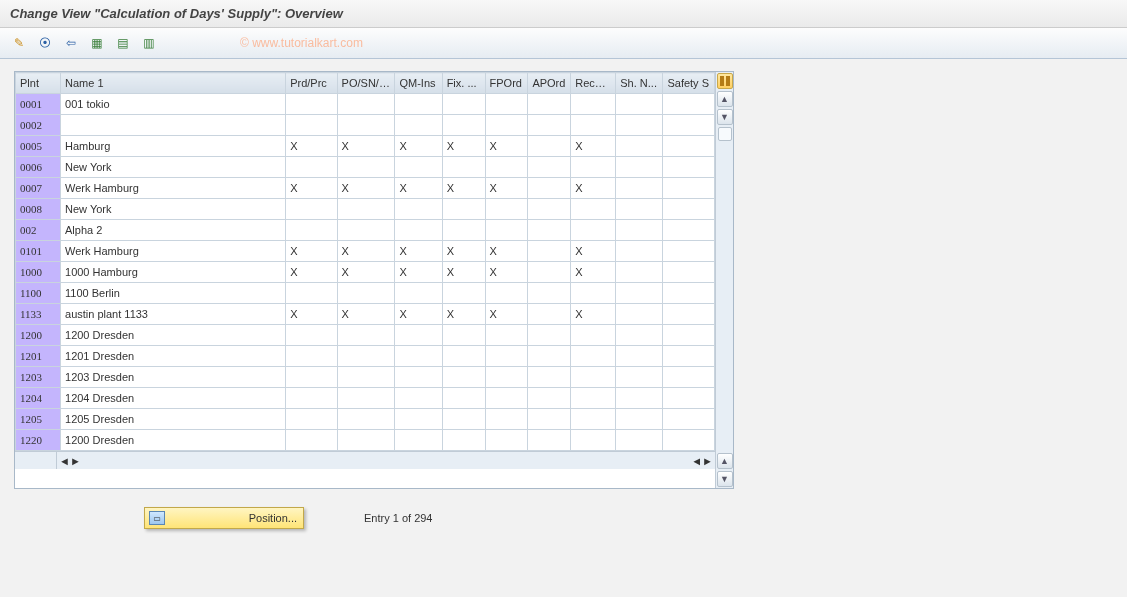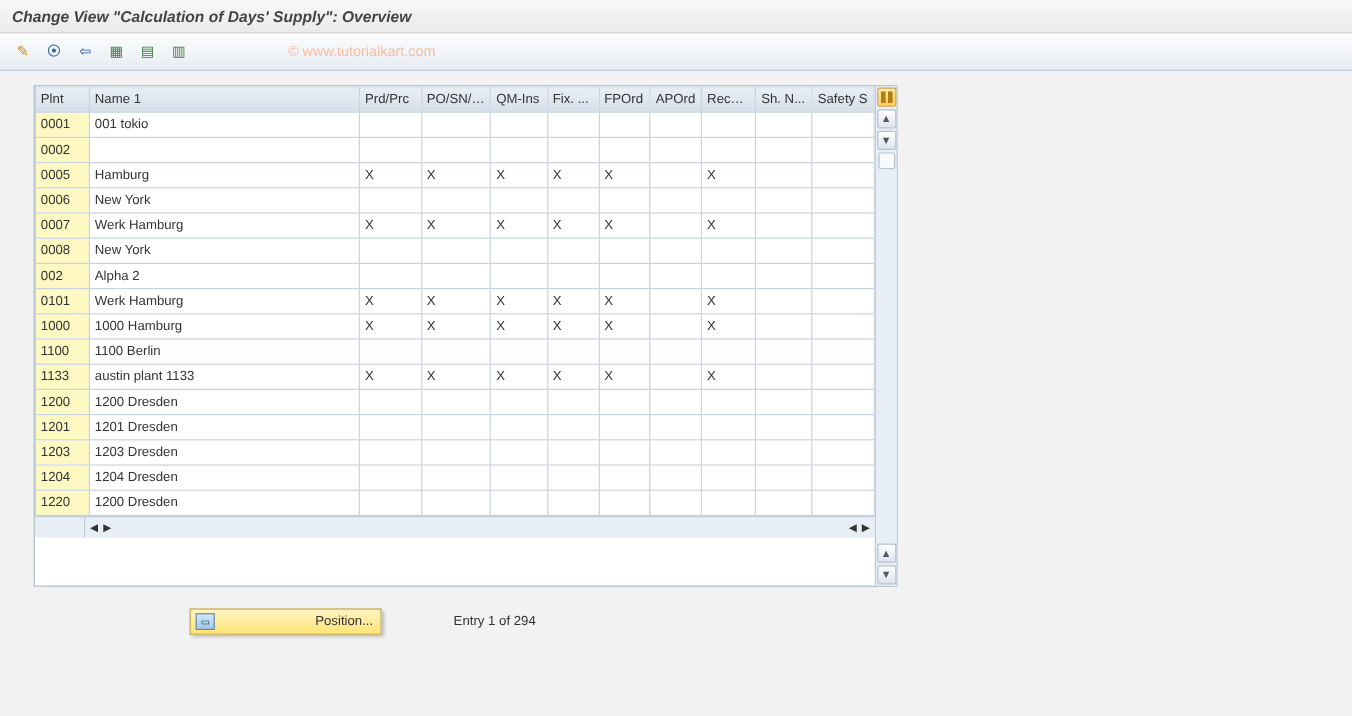--- a/index.html
+++ b/index.html
@@ -44,21 +44,21 @@
   .watermark {
     position: absolute;
     top: 36px;
     left: 240px;
     font-size: 12px;
     color: rgba(255,150,100,0.6);
     font-weight: normal;
     pointer-events: none;
   }
   .content {
-    padding: 12px 28px;
+    padding: 12px 14px;
   }
   .grid-wrap {
     border: 1px solid #a8b8c8;
     background: #fff;
     display: flex;
     height: 418px;
     width: 720px;
   }
   .grid-body {
     flex: 1;
@@ -77,21 +77,21 @@
     font-weight: normal;
     font-size: 11px;
     overflow: hidden;
     white-space: nowrap;
     text-overflow: ellipsis;
   }
   th {
     background: linear-gradient(#e8eef4, #d5dfe9);
     color: #333;
   }
-  td.cell-plnt { background: #fef9c3; }
+  td.cell-plnt { background: #c4b5fd; font-family: Liberation Serif, serif; }
   td.cell-data { background: #fff; }
   .vscroll {
     width: 18px;
     background: #e7eef5;
     border-left: 1px solid #c0cbd6;
     display: flex;
     flex-direction: column;
     align-items: center;
   }
   .vscroll .btn, .hscroll .btn {
@@ -352,20 +352,33 @@
               <td class="cell-data"></td>
               <td class="cell-data"></td>
               <td class="cell-data"></td>
               <td class="cell-data"></td>
               <td class="cell-data"></td>
               <td class="cell-data"></td>
             </tr>
             <tr>
               <td class="cell-plnt">1204</td>
               <td class="cell-data">1204 Dresden</td>
+              <td class="cell-data"></td>
+              <td class="cell-data"></td>
+              <td class="cell-data"></td>
+              <td class="cell-data"></td>
+              <td class="cell-data"></td>
+              <td class="cell-data"></td>
+              <td class="cell-data"></td>
+              <td class="cell-data"></td>
+              <td class="cell-data"></td>
+            </tr>
+            <tr>
+              <td class="cell-plnt">1205</td>
+              <td class="cell-data">1205 Dresden</td>
               <td class="cell-data"></td>
               <td class="cell-data"></td>
               <td class="cell-data"></td>
               <td class="cell-data"></td>
               <td class="cell-data"></td>
               <td class="cell-data"></td>
               <td class="cell-data"></td>
               <td class="cell-data"></td>
               <td class="cell-data"></td>
             </tr>

